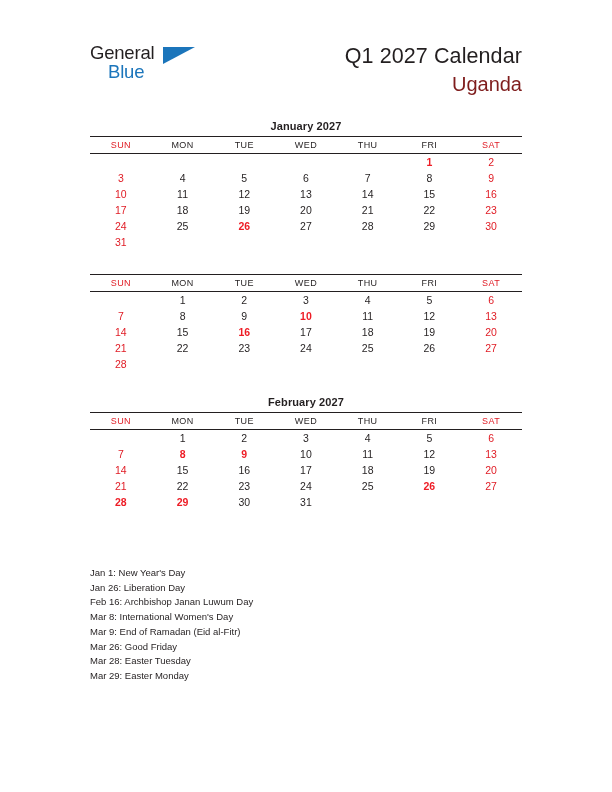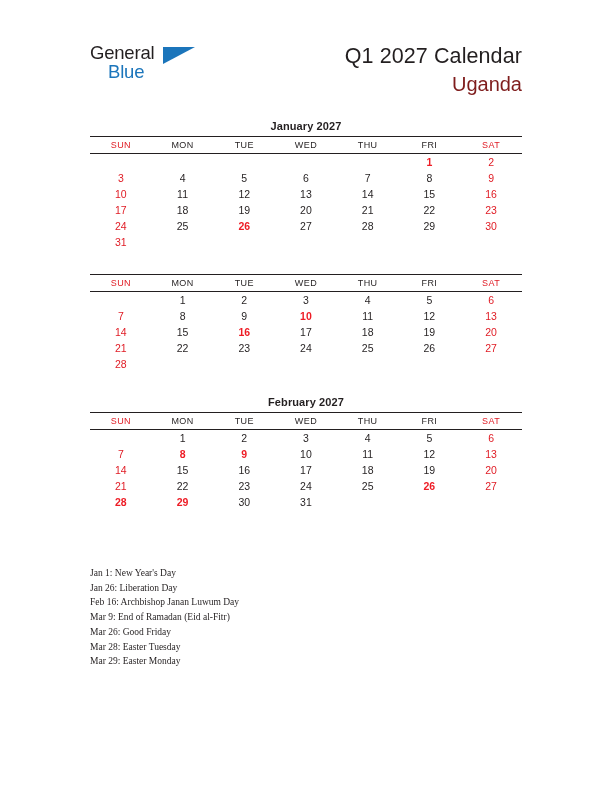--- a/index.html
+++ b/index.html
@@ -146,21 +146,20 @@
   table.cal tbody td.empty {
     color: transparent;
   }
 
   
   .holidays {
     position: absolute;
     left: 90px;
     top: 566px;
     width: 432px;
-    font-family: Liberation Serif, serif;
   }
   .holiday-line {
     font-size: 9.5px;
     line-height: 14.7px;
     color: #231f20;
     white-space: nowrap;
   }
 </style>
 </head>
 <body>
@@ -379,19 +378,20 @@
             </tr>
           </tbody>
         </table>
       </div>
     </div>
 
   <div class="holidays" id="holidays-container">
       <div class="holiday-line">Jan 1: New Year's Day</div>
       <div class="holiday-line">Jan 26: Liberation Day</div>
       <div class="holiday-line">Feb 16: Archbishop Janan Luwum Day</div>
+      <div class="holiday-line">Mar 8: International Women's Day</div>
       <div class="holiday-line">Mar 9: End of Ramadan (Eid al-Fitr)</div>
       <div class="holiday-line">Mar 26: Good Friday</div>
       <div class="holiday-line">Mar 28: Easter Tuesday</div>
       <div class="holiday-line">Mar 29: Easter Monday</div>
     </div>
 
 </div>
 
 </body></html>

